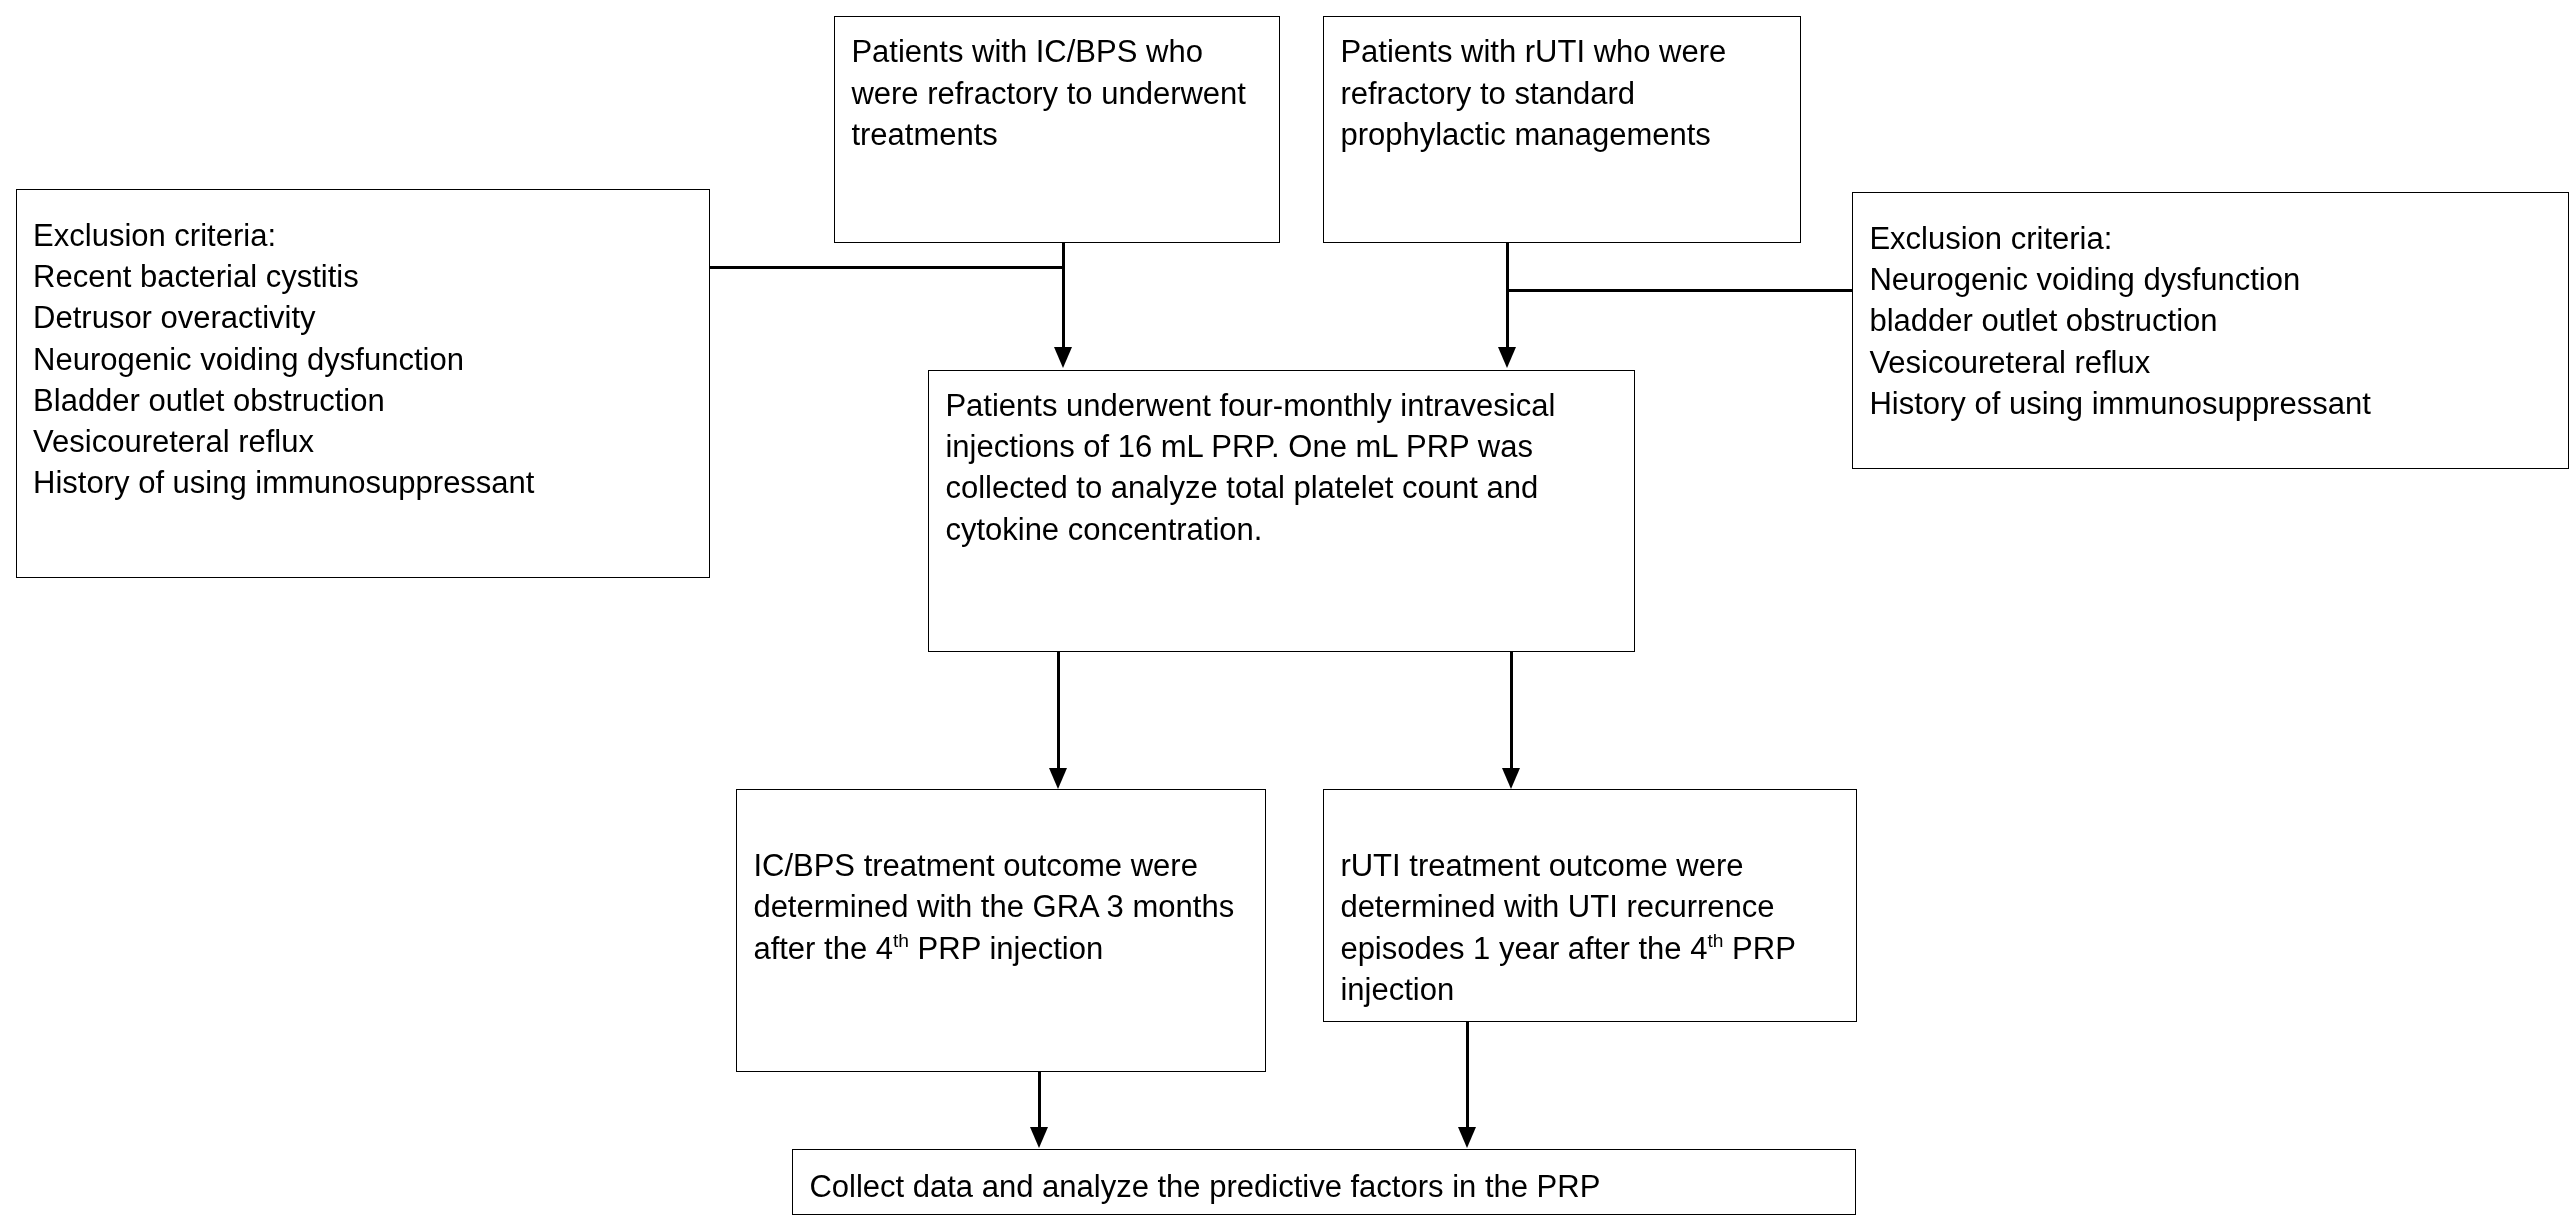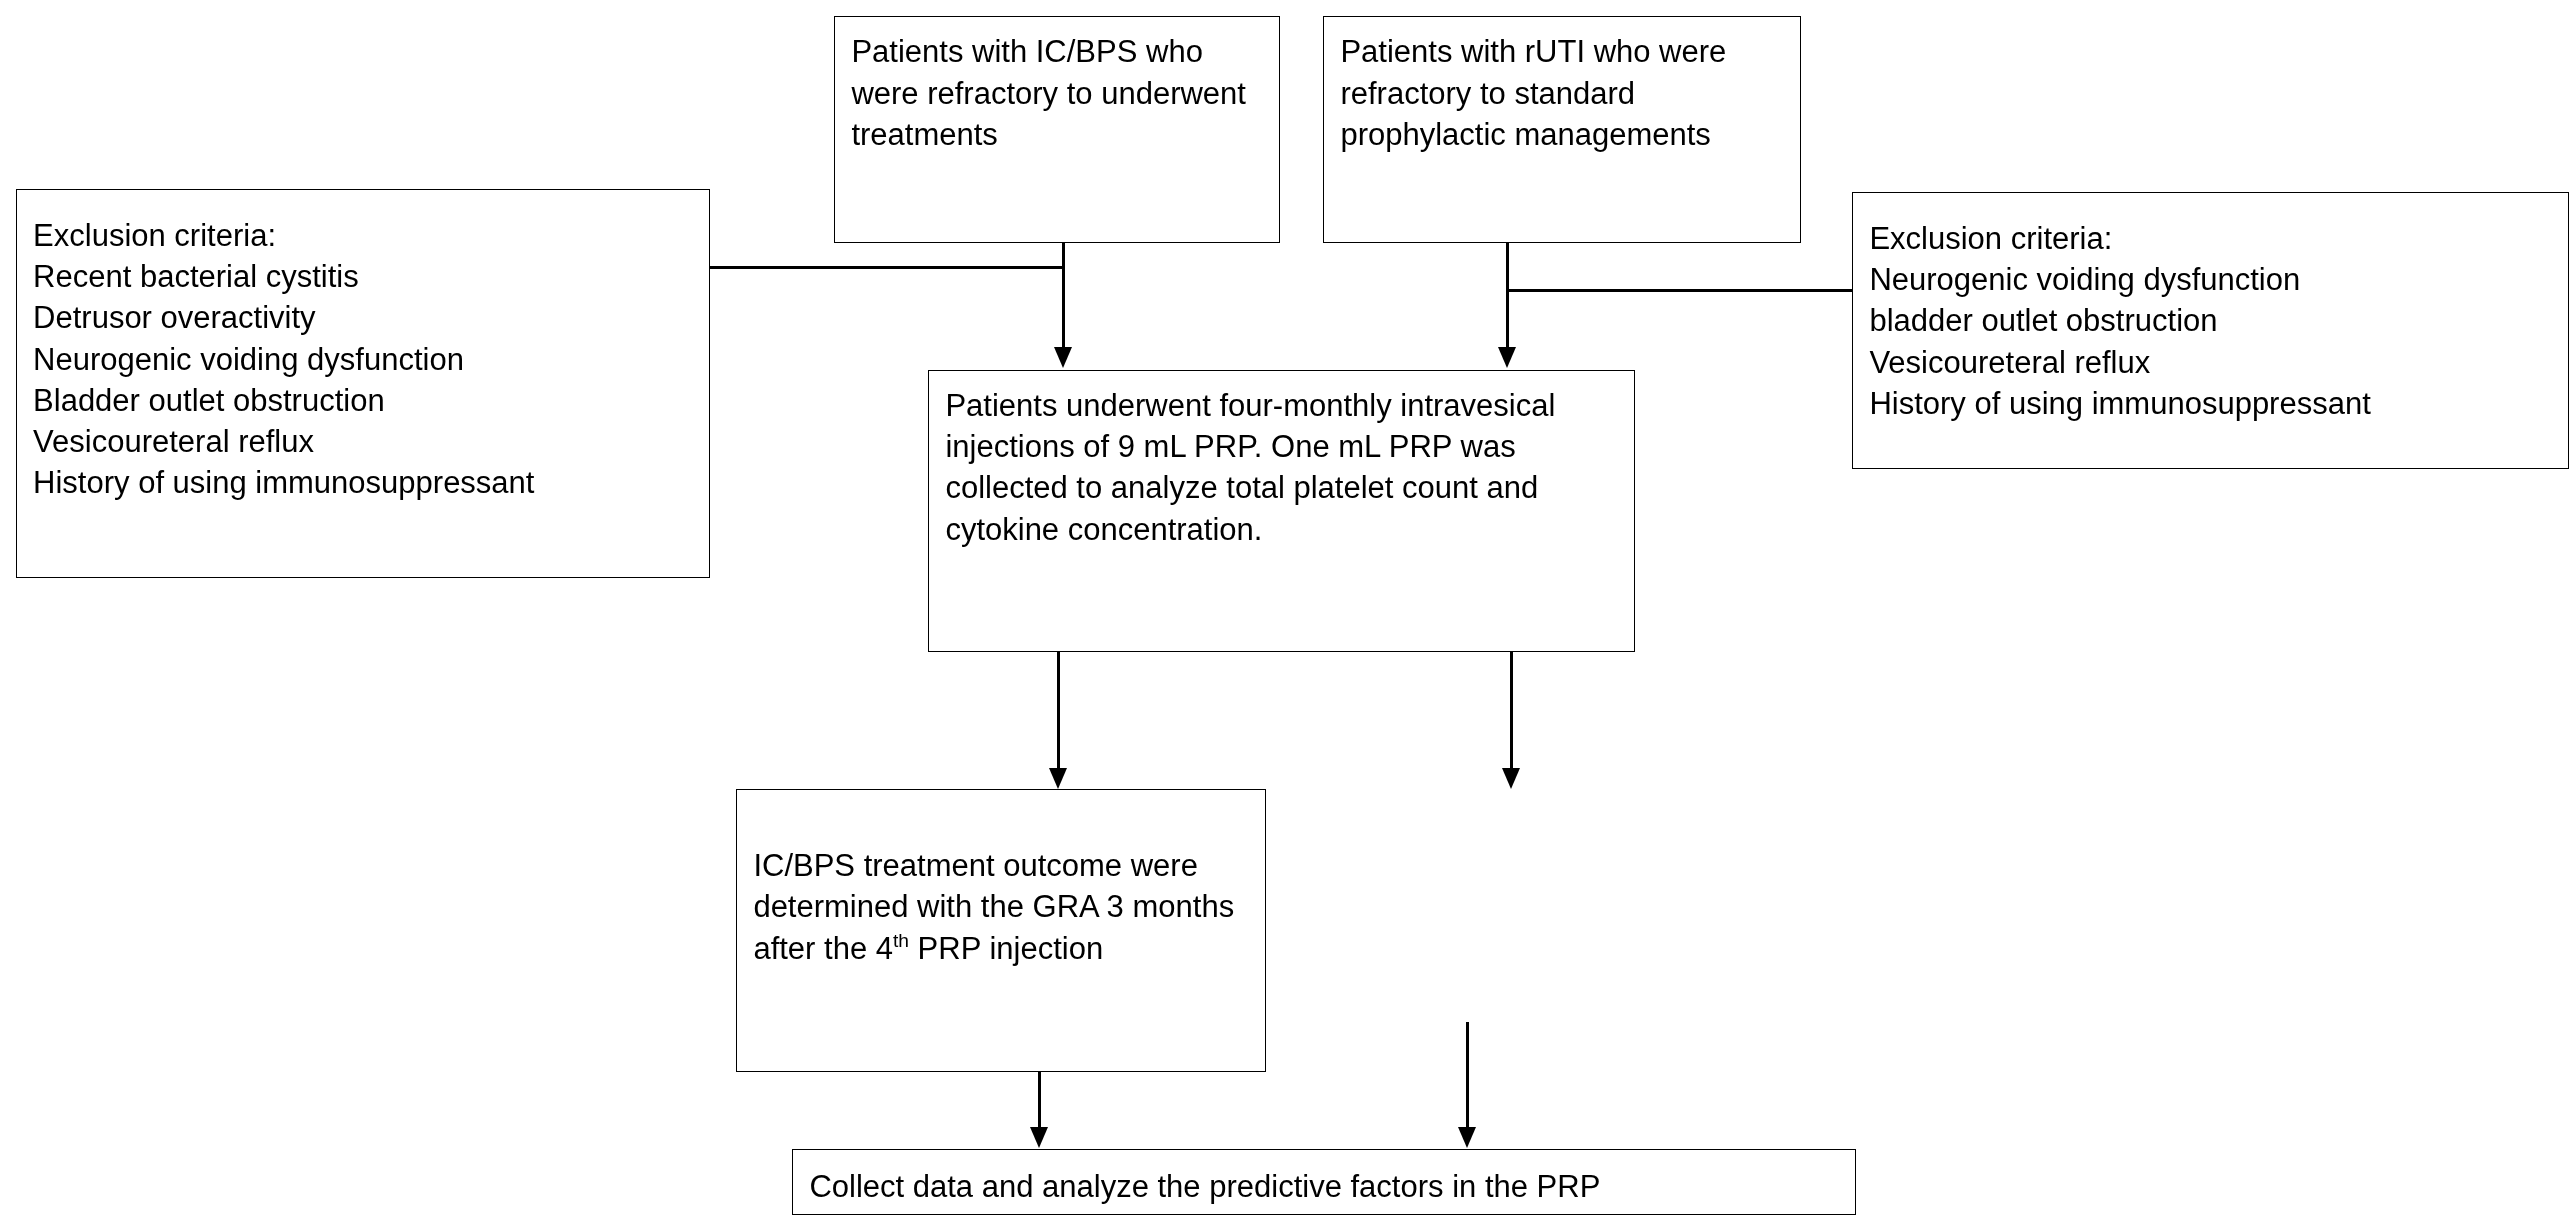--- a/index.html
+++ b/index.html
@@ -82,26 +82,29 @@
 Bladder outlet obstruction
 Vesicoureteral reflux
 History of using immunosuppressant</div>
 
   <div class="node tight" style="left:1852px; top:192px; width:717px; height:277px;">Exclusion criteria:
 Neurogenic voiding dysfunction
 bladder outlet obstruction
 Vesicoureteral reflux
 History of using immunosuppressant</div>
 
-  <div class="node" style="left:928px; top:370px; width:707px; height:282px;">Patients underwent four-monthly intravesical injections of 9 mL PRP. One mL PRP was collected to analyze total platelet count and cytokine concentration.</div>
+  <div class="node" style="left:928px; top:370px; width:707px; height:282px;">Patients underwent four-monthly intravesical injections of 16 mL PRP. One mL PRP was collected to analyze total platelet count and cytokine concentration.</div>
 
   <div class="node" style="left:736px; top:789px; width:530px; height:283px;">
     <span>IC/BPS treatment outcome were determined with the GRA 3 months after the 4</span><sup>th</sup><span> PRP injection</span>
   </div>
 
+  <div class="node" style="left:1323px; top:789px; width:534px; height:233px;">
+    <span>rUTI treatment outcome were determined with UTI recurrence episodes 1 year after the 4</span><sup>th</sup><span> PRP injection</span>
+  </div>
 
   <div class="node center-text" style="left:792px; top:1149px; width:1064px; height:66px;">Collect data and analyze the predictive factors in the PRP</div>
 
   <div class="vline" style="left:1062px; top:243px; height:106px;"></div>
   <div class="arrowhead" style="left:1054px; top:347px;"></div>
 
   <div class="hline" style="left:709px; top:266px; width:354px;"></div>
 
   <div class="vline" style="left:1506px; top:243px; height:106px;"></div>
   <div class="arrowhead" style="left:1498px; top:347px;"></div>

